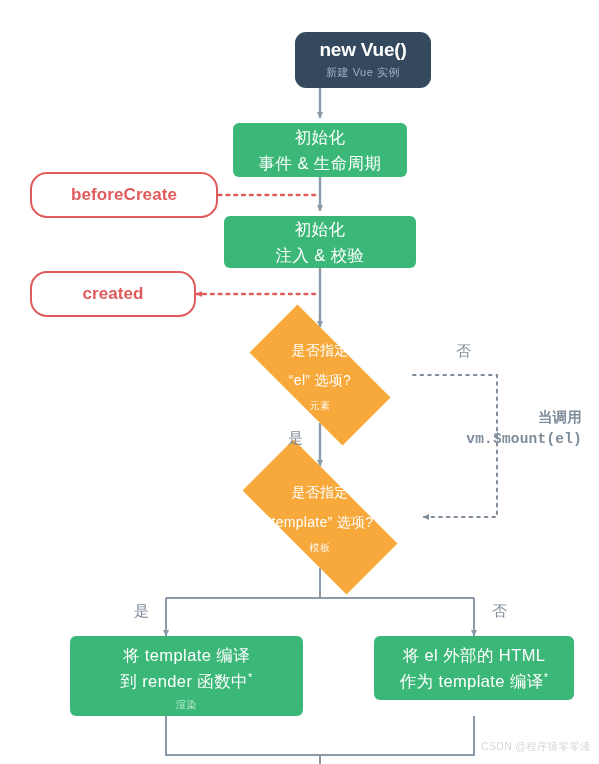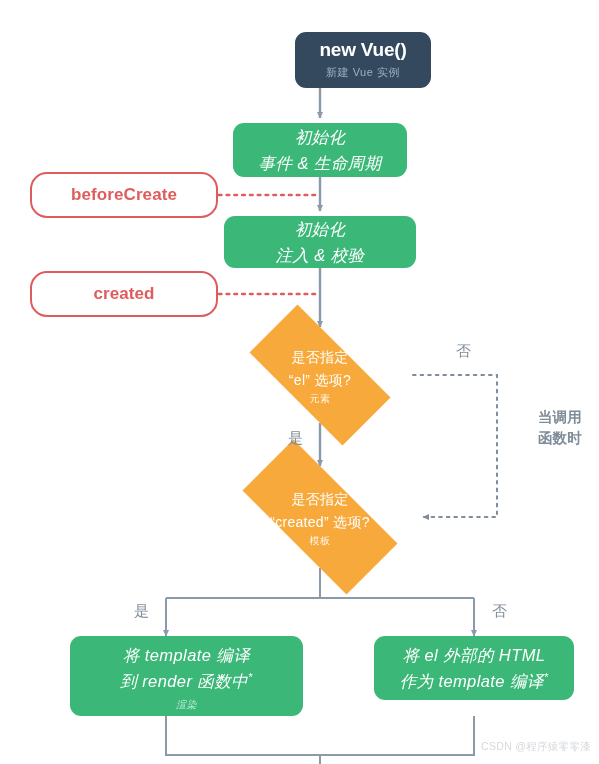--- a/index.html
+++ b/index.html
@@ -45,23 +45,22 @@
   .navy .t2{
     font-size:11px;
     color:#9fb0c0;
     margin-top:4px;
     letter-spacing:.5px;
   }
 
   
   .green{
     background:#3bb878;
-    border-radius:11px;
+    border-radius:6px;
     color:#ffffff;
-    font-style:italic;
   }
   .green .ln{
     font-size:16.5px;
     line-height:1.58;
     letter-spacing:.4px;
     white-space:nowrap;
   }
   .green .sub{
     font-size:10px;
     color:#bdead3;
@@ -100,20 +99,21 @@
   .diamond .dlabel{
     position:absolute;
     left:0;top:0;
     width:100%;height:100%;
     display:flex;
     flex-direction:column;
     align-items:center;
     justify-content:center;
     color:#ffffff;
     text-align:center;
+    gap:7px;
   }
   .diamond .ln{
     font-size:14px;
     line-height:1.62;
     white-space:nowrap;
     letter-spacing:.3px;
   }
   .diamond .sub{
     font-size:10px;
     line-height:1;
@@ -206,38 +206,38 @@
 
   <div class="node hook" style="left:30px;top:172px;width:188px;height:46px;">
     <div>beforeCreate</div>
   </div>
 
   <div class="node green" style="left:224px;top:216px;width:192px;height:52px;">
     <div class="ln">初始化</div>
     <div class="ln">注入 &amp; 校验</div>
   </div>
 
-  <div class="node hook" style="left:30px;top:271px;width:188px;height:46px;">
+  <div class="node hook" style="left:30px;top:271px;width:166px;height:46px;">
     <div>created</div>
   </div>
 
   <div class="diamond" style="left:227px;top:327px;width:186px;height:96px;">
     <div class="shape"></div>
     <div class="dlabel">
       <div class="ln">是否指定</div>
       <div class="ln">“el” 选项?</div>
       <div class="sub">元素</div>
     </div>
   </div>
 
   <div class="diamond" style="left:216px;top:466px;width:208px;height:102px;">
     <div class="shape"></div>
     <div class="dlabel">
       <div class="ln">是否指定</div>
-      <div class="ln">“created” 选项?</div>
+      <div class="ln">“template” 选项?</div>
       <div class="sub">模板</div>
     </div>
   </div>
 
   <div class="node green" style="left:70px;top:636px;width:233px;height:80px;">
     <div class="ln">将 template 编译</div>
     <div class="ln">
       <span>到 render 函数中</span><span class="star">*</span>
     </div>
     <div class="sub">渲染</div>
@@ -249,21 +249,21 @@
       <span>作为 template 编译</span><span class="star">*</span>
     </div>
   </div>
 
   <div class="elabel" style="left:456px;top:340px;">否</div>
 
   <div class="elabel" style="left:288px;top:427px;">是</div>
 
   <div class="elabel big" style="left:440px;top:408px;width:142px;">
     <div>当调用</div>
-    <div>函数时</div>
+    <div>vm.$mount(el)</div>
   </div>
 
   <div class="elabel" style="left:134px;top:600px;">是</div>
 
   <div class="elabel" style="left:492px;top:600px;">否</div>
 
   <div class="watermark">CSDN @程序猿零零漆</div>
 
 </div>
 

